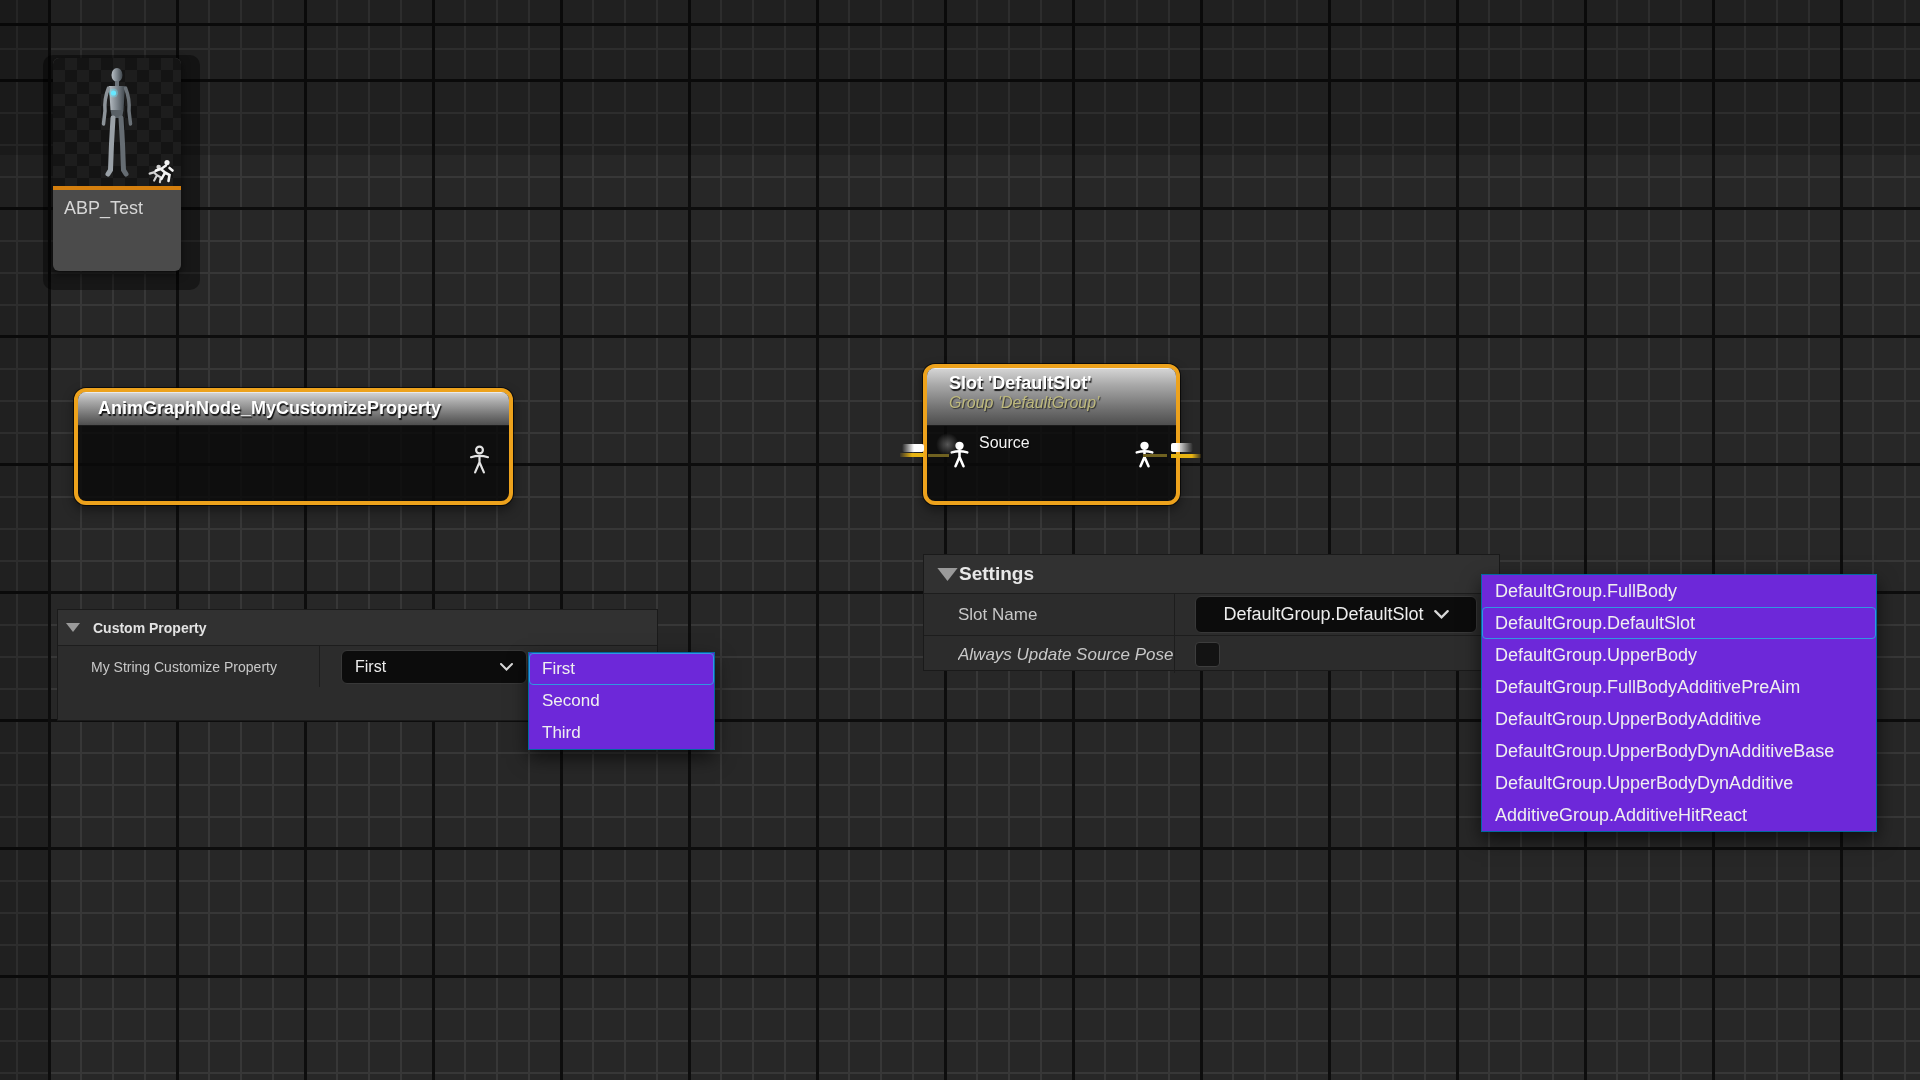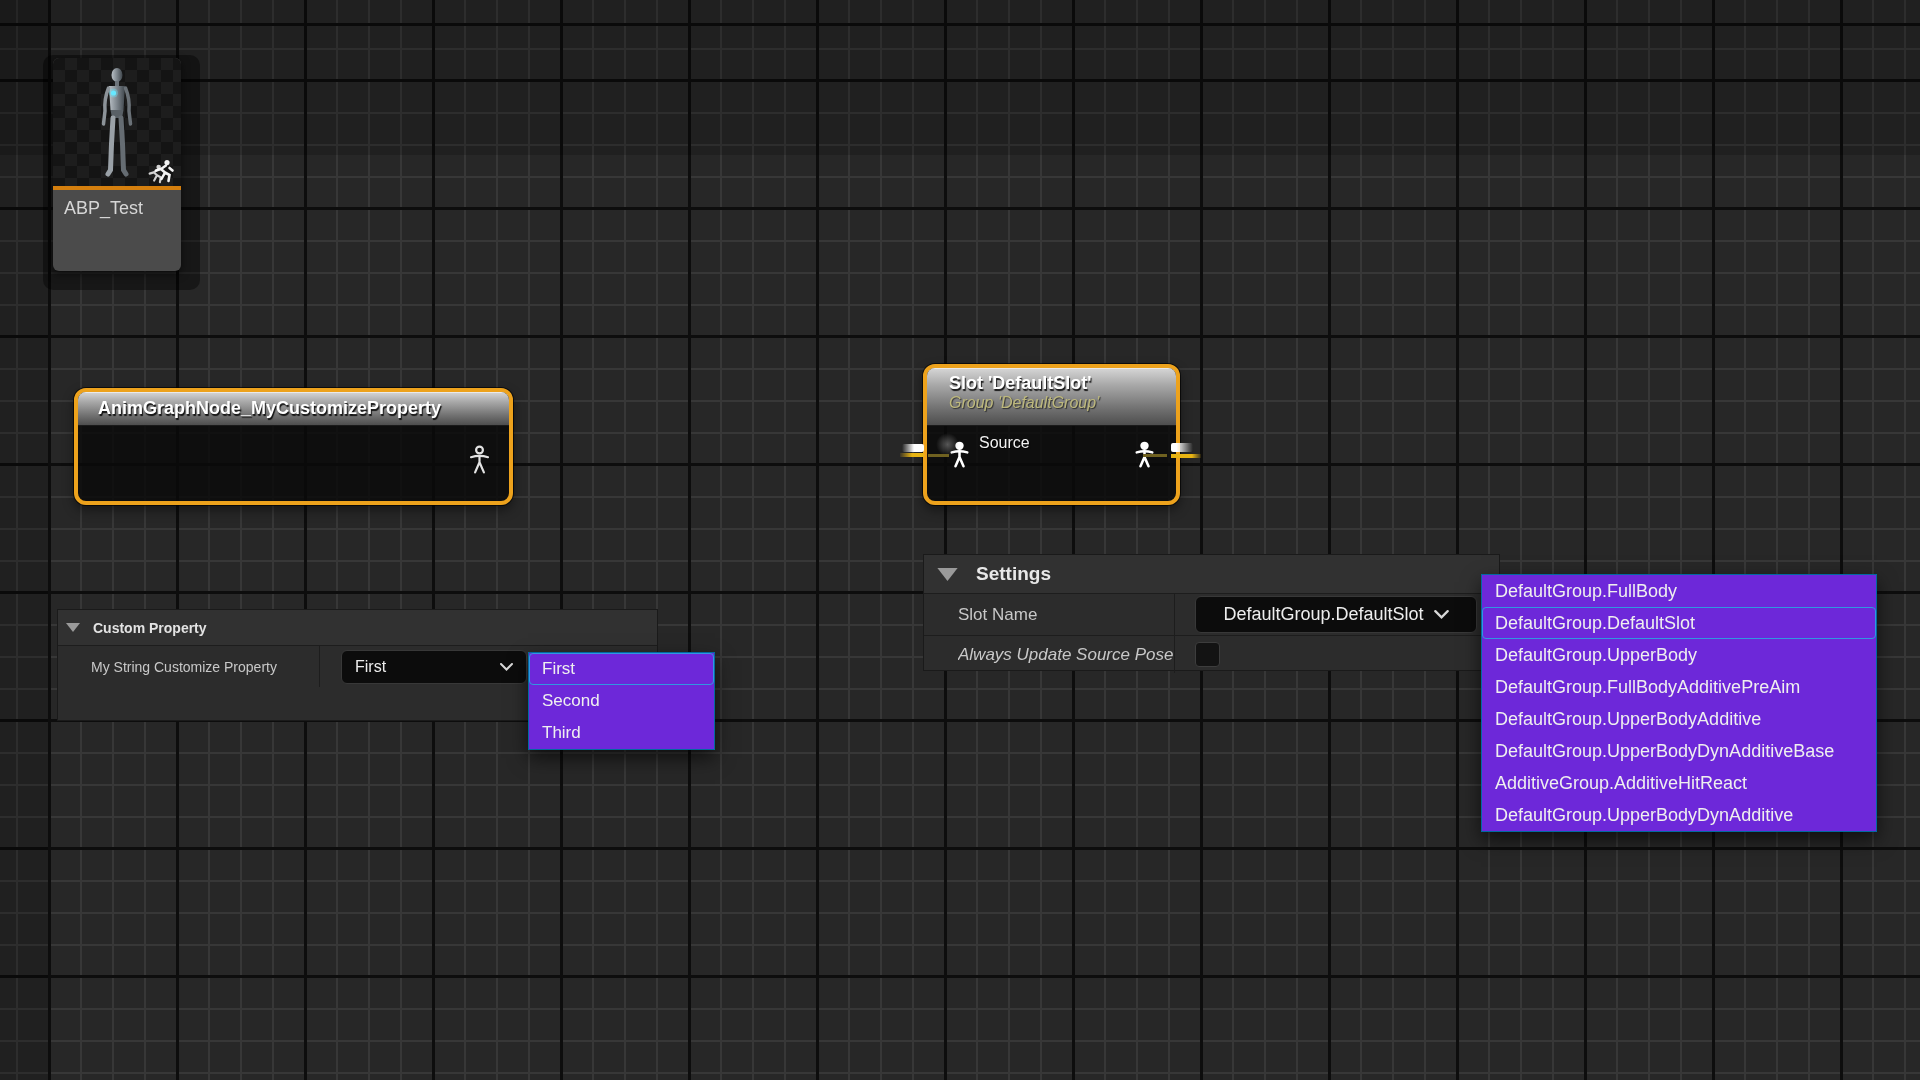--- a/index.html
+++ b/index.html
@@ -61,21 +61,21 @@
   .tri{flex:none;}
 
   .cp-panel{left:57px;top:609px;width:601px;height:112px;}
   .cp-panel .panel-header{height:35px;padding-left:8px;gap:13px;font-size:14px;font-weight:bold;color:#e3e3e3;}
   .cp-panel .panel-row{height:41px;}
   .cp-panel .panel-row.r2{height:35px;}
   .cp-panel .col-div{width:262px;padding-left:33px;}
   .cp-panel .row-label{font-size:14px;}
 
   .st-panel{left:923px;top:554px;width:577px;height:117px;}
-  .st-panel .panel-header{height:38px;padding-left:12px;gap:17px;font-size:19px;font-weight:bold;color:#e8e8e8;}
+  .st-panel .panel-header{height:38px;padding-left:12px;font-size:19px;font-weight:bold;color:#e8e8e8;}
   .st-panel .panel-row{height:41px;}
   .st-panel .panel-row.r2{height:37px;}
   .st-panel .col-div{width:251px;padding-left:34px;align-items:center;}
   .st-panel .row-label{font-size:17px;}
 
   .combo{background:#0c0c0c;border:1px solid #383838;border-radius:6px;color:#ededed;
     display:flex;align-items:center;box-sizing:border-box;cursor:pointer;}
   .combo-first{margin-left:21px;width:186px;height:34px;font-size:16px;
     justify-content:space-between;padding:0 13px;}
   .combo-slot{margin-left:20px;width:282px;height:37px;font-size:18px;
@@ -250,15 +250,15 @@
   </div>
 </div>
 
 <div class="popup popup-slot">
     <div class="pp-item">DefaultGroup.FullBody</div>
     <div class="pp-item selected">DefaultGroup.DefaultSlot</div>
     <div class="pp-item">DefaultGroup.UpperBody</div>
     <div class="pp-item">DefaultGroup.FullBodyAdditivePreAim</div>
     <div class="pp-item">DefaultGroup.UpperBodyAdditive</div>
     <div class="pp-item">DefaultGroup.UpperBodyDynAdditiveBase</div>
+    <div class="pp-item">DefaultGroup.UpperBodyDynAdditive</div>
     <div class="pp-item">AdditiveGroup.AdditiveHitReact</div>
-    <div class="pp-item">DefaultGroup.UpperBodyDynAdditive</div>
   </div>
 
 </body></html>

